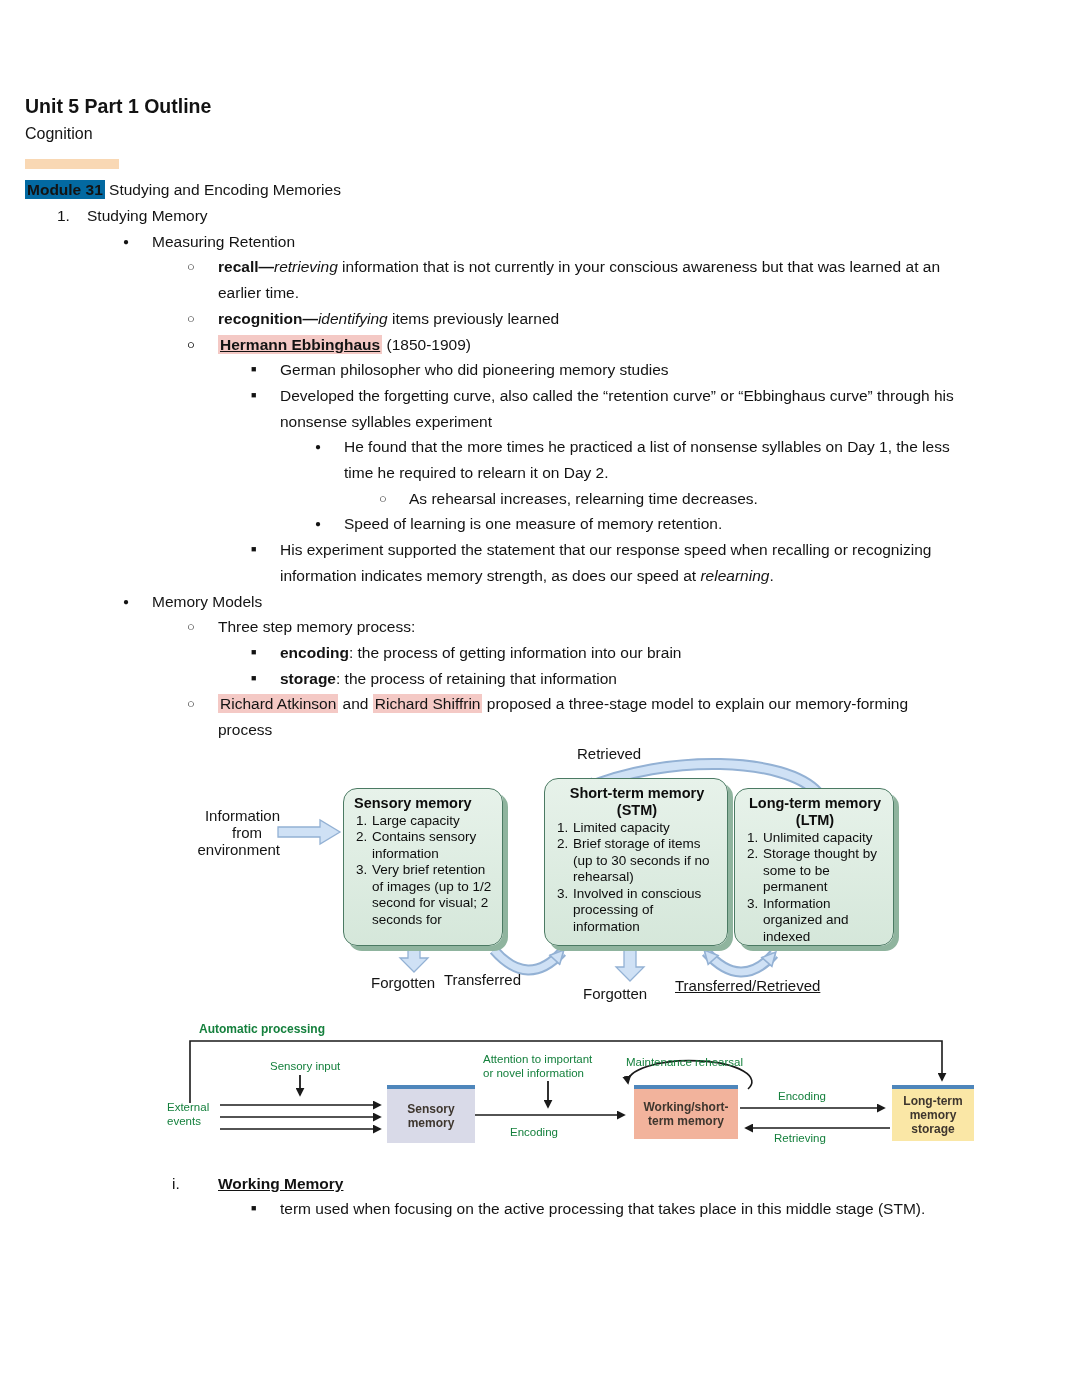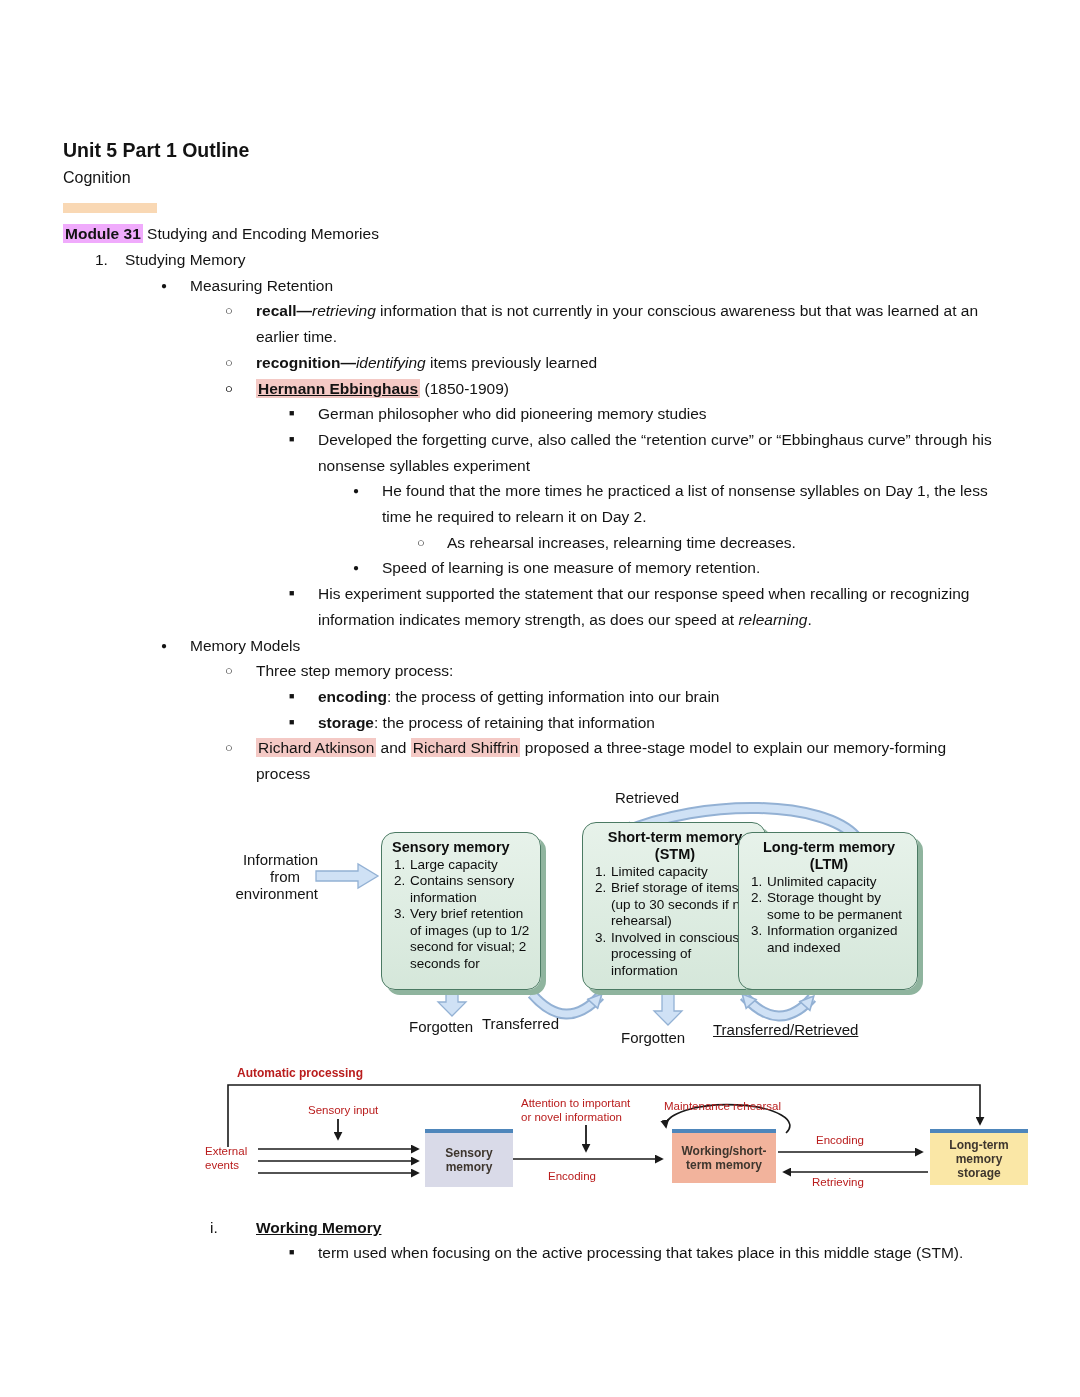--- a/index.html
+++ b/index.html
@@ -1,24 +1,24 @@
 <!DOCTYPE html>
 <html><head>
 <meta charset="utf-8">
 <style>
   html,body{margin:0;padding:0;}
   body{width:1080px;height:1397px;background:#ffffff;position:relative;overflow:hidden;
        font-family:"Liberation Sans","DejaVu Sans",sans-serif;color:#131313;}
-  .doc{padding:92px 0 0 63px;width:940px;margin-top:44px;}
+  .doc{padding:92px 0 0 25px;width:940px;}
   .title{font-size:19.5px;font-weight:bold;line-height:29px;}
   .subtitle{font-size:16px;line-height:26px;}
   .blankline{height:30px;position:relative;}
   .hl-strip{position:absolute;left:0;top:12px;width:94px;height:10px;background:#f9d8b4;}
   .moduleline{font-size:15.5px;line-height:26px;}
-  .hl-orange{background:#f0abfc;padding:1px 2px;}
+  .hl-orange{background:#0369a1;padding:1px 2px;}
   .hl-pink{background:#f4c9c5;padding:1px 2px;}
   b.mod{font-weight:bold;}
   .li{position:relative;font-size:15.5px;line-height:25.7px;}
   .lvl0{padding-left:62px;}  .lvl0 .mk{left:32px;}
   .lvl1{padding-left:127px;} .lvl1 .mk{left:98px;}
   .lvl2{padding-left:193px;} .lvl2 .mk{left:162px;}
   .lvl3{padding-left:255px;} .lvl3 .mk{left:226px;}
   .lvl4{padding-left:319px;} .lvl4 .mk{left:290px;}
   .lvl5{padding-left:384px;} .lvl5 .mk{left:354px;}
   .lvlr{padding-left:193px;} .lvlr .mk{left:147px;}
@@ -37,21 +37,21 @@
   .d1box{position:absolute;background:linear-gradient(#e7f2ea,#d5e7da);border:1.6px solid #4b7a63;
          border-radius:14px;box-shadow:5px 5px 0 #8fb49e;padding:6px 8px 4px 10px;box-sizing:border-box;
          font-size:13.5px;line-height:16.5px;color:#0d0d0d;}
   .d1box .bt{font-weight:bold;font-size:14.5px;line-height:17px;}
   .d1box .bt.ctr{text-align:center;}
   .d1box ol{margin:1px 0 0 0;padding-left:17px;}
   .d1box ol li{margin:0;padding-left:1px;}
   .d1lbl{position:absolute;font-size:15px;color:#141414;}
   .d1info{position:absolute;text-align:right;font-size:15px;line-height:17px;color:#141414;}
   .ctrlbl{text-align:left;}
-  .d2lbl{position:absolute;font-size:11.5px;line-height:14px;color:#b91c1c;}
+  .d2lbl{position:absolute;font-size:11.5px;line-height:14px;color:#15803d;}
   .d2lbl.bold{font-weight:bold;font-size:12px;}
   .d2box{position:absolute;border-top:4px solid #4e86bb;box-sizing:border-box;display:flex;
          align-items:center;justify-content:center;text-align:center;
          font-size:12px;font-weight:bold;line-height:14px;color:#3e362e;padding:2px 6px;}
 </style>
 </head>
 <body>
 
 <div class="doc">
 
@@ -145,21 +145,21 @@
     <div class="d1box" style="left:582px;top:35px;width:184px;height:168px;">
       <div class="bt ctr">Short-term memory</div>
       <div class="bt ctr">(STM)</div>
       <ol>
         <li>Limited capacity</li>
         <li>Brief storage of items (up to 30 seconds if no rehearsal)</li>
         <li>Involved in conscious processing of information</li>
       </ol>
     </div>
 
-    <div class="d1box" style="left:738px;top:45px;width:180px;height:158px;">
+    <div class="d1box" style="left:772px;top:45px;width:160px;height:158px;">
       <div class="bt ctr">Long-term memory</div>
       <div class="bt ctr">(LTM)</div>
       <ol>
         <li>Unlimited capacity</li>
         <li>Storage thought by some to be permanent</li>
         <li>Information organized and indexed</li>
       </ol>
     </div>
 
     <div class="d1lbl ctrlbl" style="left:409px;top:231px;width:80px;">Forgotten</div>
@@ -204,20 +204,20 @@
       <div>Attention to important</div>
       <div>or novel information</div>
     </div>
     <div class="d2lbl" style="left:664px;top:36px;">Maintenance rehearsal</div>
     <div class="d2lbl ctrlbl" style="left:548px;top:106px;width:76px;">Encoding</div>
     <div class="d2lbl ctrlbl" style="left:816px;top:70px;width:70px;">Encoding</div>
     <div class="d2lbl ctrlbl" style="left:812px;top:112px;width:74px;">Retrieving</div>
 
     <div class="d2box" style="left:425px;top:66px;width:88px;height:58px;background:#d9dae8;">Sensory memory</div>
     <div class="d2box" style="left:672px;top:66px;width:104px;height:54px;background:#f2b39c;">Working/short-term memory</div>
-    <div class="d2box" style="left:930px;top:66px;width:98px;height:56px;background:#fae7a6;">Long-term memory storage</div>
+    <div class="d2box" style="left:930px;top:66px;width:82px;height:56px;background:#fae7a6;">Long-term memory storage</div>
   </div>
 
   <div class="li lvlr" style="margin-top:12px;"><span class="mk m-num">i.</span><b class="und">Working Memory</b></div>
 
   <div class="li lvl3"><span class="mk m-square">■</span><span>term used when focusing on the active processing that takes place in this middle stage (STM).</span></div>
 
 </div>
 
 </body></html>

